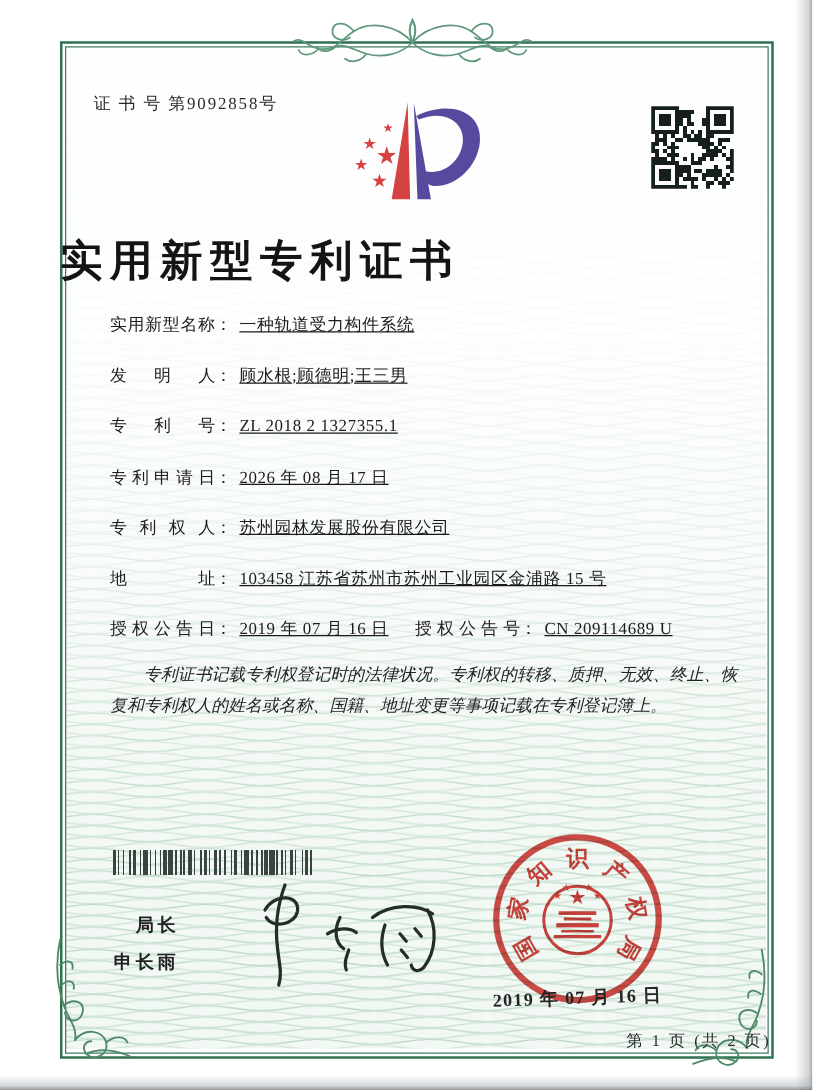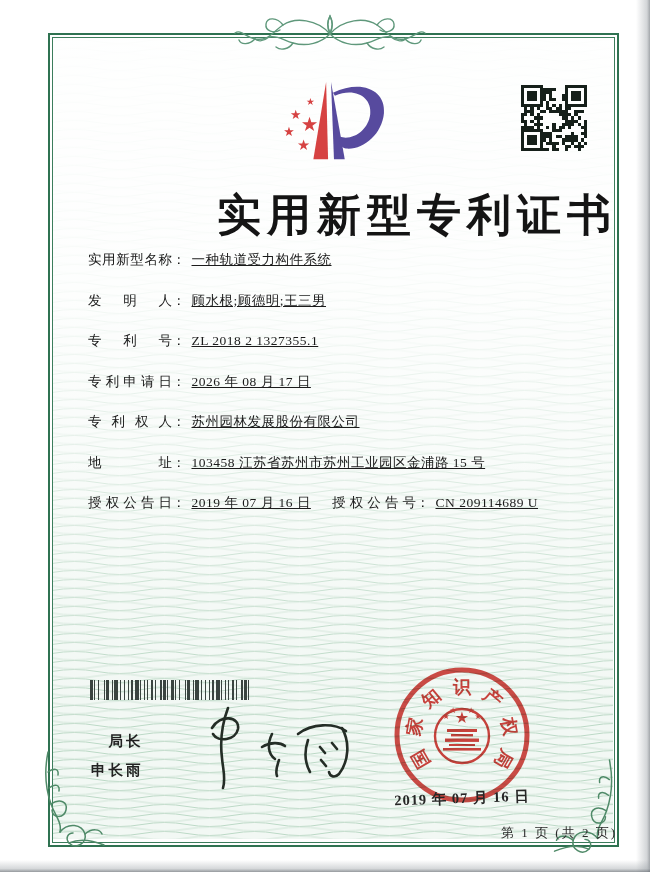--- a/index.html
+++ b/index.html
@@ -19,22 +19,22 @@
   .frame{position:absolute;left:48px;top:33px;width:567px;height:810px;
       border:2px solid #2f7251;}
   .frame-inner{position:absolute;left:2px;top:2px;right:2px;bottom:2px;border:1px solid #3c7d5c;}
   .orn-top{position:absolute;left:233px;top:11px;width:194px;height:46px;}
   .orn-bl{position:absolute;left:42px;top:750px;width:70px;height:102px;}
   .orn-br{position:absolute;left:543px;top:758px;width:76px;height:100px;transform:scaleX(-1);}
   
   .cert-no{position:absolute;left:75px;top:74px;font-size:13.5px;letter-spacing:1.5px;color:#2a2a2a;}
   .logo{position:absolute;left:257px;top:79px;width:150px;height:98px;}
   .qr{position:absolute;left:521px;top:85px;width:66px;height:66px;}
-  .title{position:absolute;left:48px;top:186px;width:569px;text-align:right;
-      font-size:44px;font-weight:700;letter-spacing:6px;color:#141414;}
+  .title{position:absolute;left:48px;top:186px;width:569px;text-align:left;
+      font-size:34px;font-weight:700;letter-spacing:6px;color:#141414;}
   
   .fields{position:absolute;left:88px;top:251px;width:508px;font-size:13.5px;font-weight:500;color:#1b1b1b;}
   .frow{position:relative;height:24px;margin-bottom:16.5px;white-space:nowrap;}
   .jlabel{display:inline-flex;justify-content:space-between;width:84px;vertical-align:top;}
   .colon{display:inline-block;}
   .fval{display:inline-block;margin-left:6px;letter-spacing:.5px;text-decoration:underline;}
   .pair2{position:absolute;left:244px;top:0;}
   
   .body-text{position:absolute;left:88px;top:528px;width:502px;font-size:13.5px;line-height:24.5px;
       text-align:justify;color:#222;font-style:italic;}
@@ -103,20 +103,21 @@
     <g stroke="#4f8a68" fill="none" stroke-width="1.5" stroke-linecap="round">
       <path d="M6,2 C2,22 4,40 9,54 C13,66 20,72 18,82"></path>
       <path d="M9,54 C18,48 26,52 24,60 C22,69 10,68 10,60"></path>
       <path d="M18,82 C26,72 40,74 43,84 C45,93 34,100 27,93 C23,88 26,83 31,83"></path>
       <path d="M27,93 C38,88 50,90 62,95"></path>
       <path d="M6,22 C12,17 17,19 16,25 M7,38 C13,33 18,35 17,41"></path>
       <path d="M43,84 C50,78 58,79 60,84"></path>
     </g>
   </svg>
 
+  <div class="cert-no">证 书 号 第9092858号</div>
 
   <svg class="logo" viewBox="0 0 150 100">
     <polygon points="69,3 56,82 71,82" fill="#d64242"></polygon>
     <polygon points="74,3 77,82 88,82" fill="#574a9e"></polygon>
     <path d="M76,14 C106,0 130,12 128,35 C126,57 106,73 89,71 C84,70 81,65 83,59 C97,63 112,52 114,36 C116,19 99,8 78,17 Z" fill="#574a9e"></path>
     <g fill="#d64242" font-family="'DejaVu Sans',sans-serif" text-anchor="middle">
       <text x="53" y="27" font-size="10">★</text>
       <text x="38" y="41" font-size="13">★</text>
       <text x="52" y="53" font-size="20">★</text>
       <text x="31" y="58" font-size="13">★</text>
@@ -428,20 +429,21 @@
             <span>权</span>
             <span>公</span>
             <span>告</span>
             <span>号</span>
           </span><span class="colon">：</span><span class="fval">CN 209114689 U</span>
       </span>
     </div>
   </div>
 
   <div class="body-text">
+    <p>专利证书记载专利权登记时的法律状况。专利权的转移、质押、无效、终止、恢复和专利权人的姓名或名称、国籍、地址变更等事项记载在专利登记簿上。</p>
   </div>
 
   <svg id="barcode" class="barcode" viewBox="0 0 164 20" preserveAspectRatio="none" shape-rendering="crispEdges">
       <rect x="0" y="0" width="2.7" height="20" fill="#3a4440"></rect>
       <rect x="4.050000000000001" y="0" width="1.35" height="20" fill="#3a4440"></rect>
       <rect x="8.100000000000001" y="0" width="1.35" height="20" fill="#3a4440"></rect>
       <rect x="13.500000000000002" y="0" width="1.35" height="20" fill="#3a4440"></rect>
       <rect x="16.200000000000003" y="0" width="2.7" height="20" fill="#3a4440"></rect>
       <rect x="21.6" y="0" width="1.35" height="20" fill="#3a4440"></rect>
       <rect x="24.300000000000004" y="0" width="4.050000000000001" height="20" fill="#3a4440"></rect>

